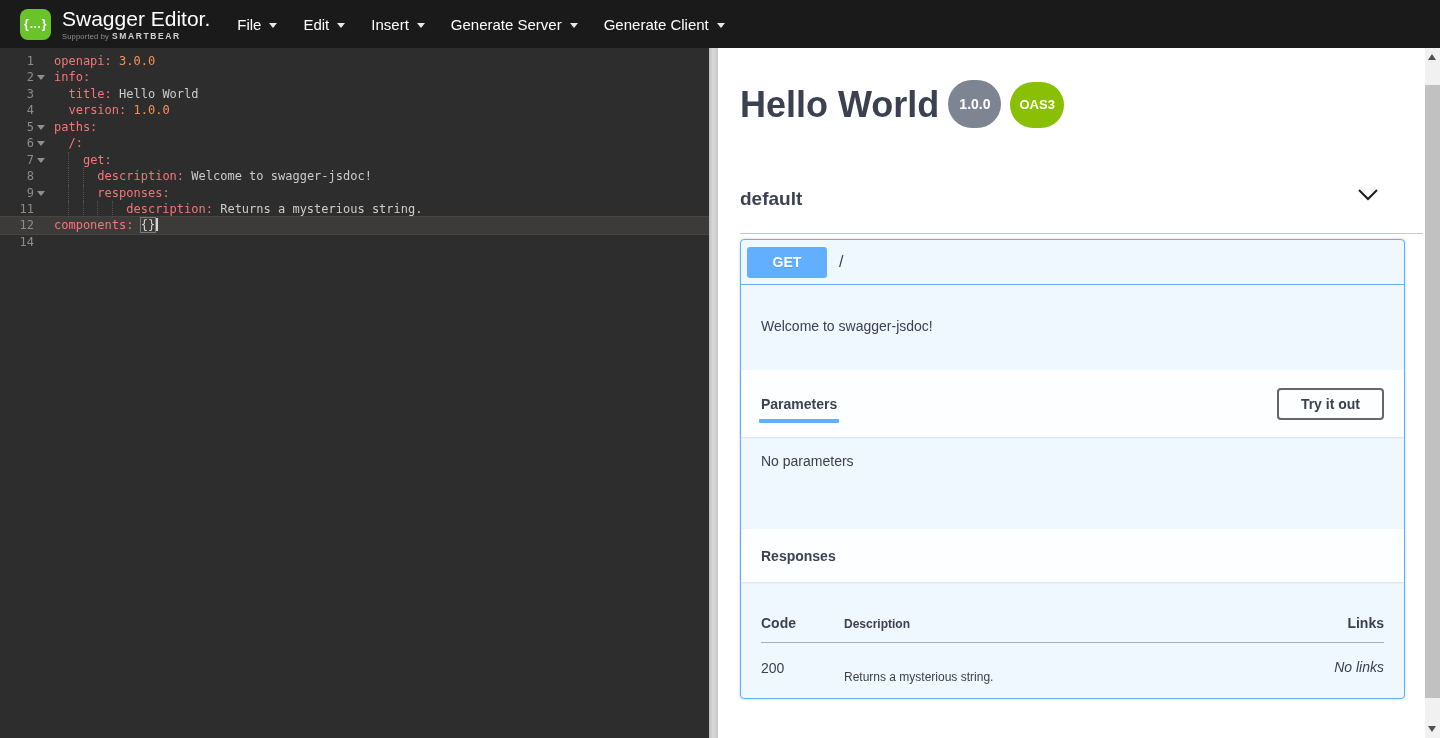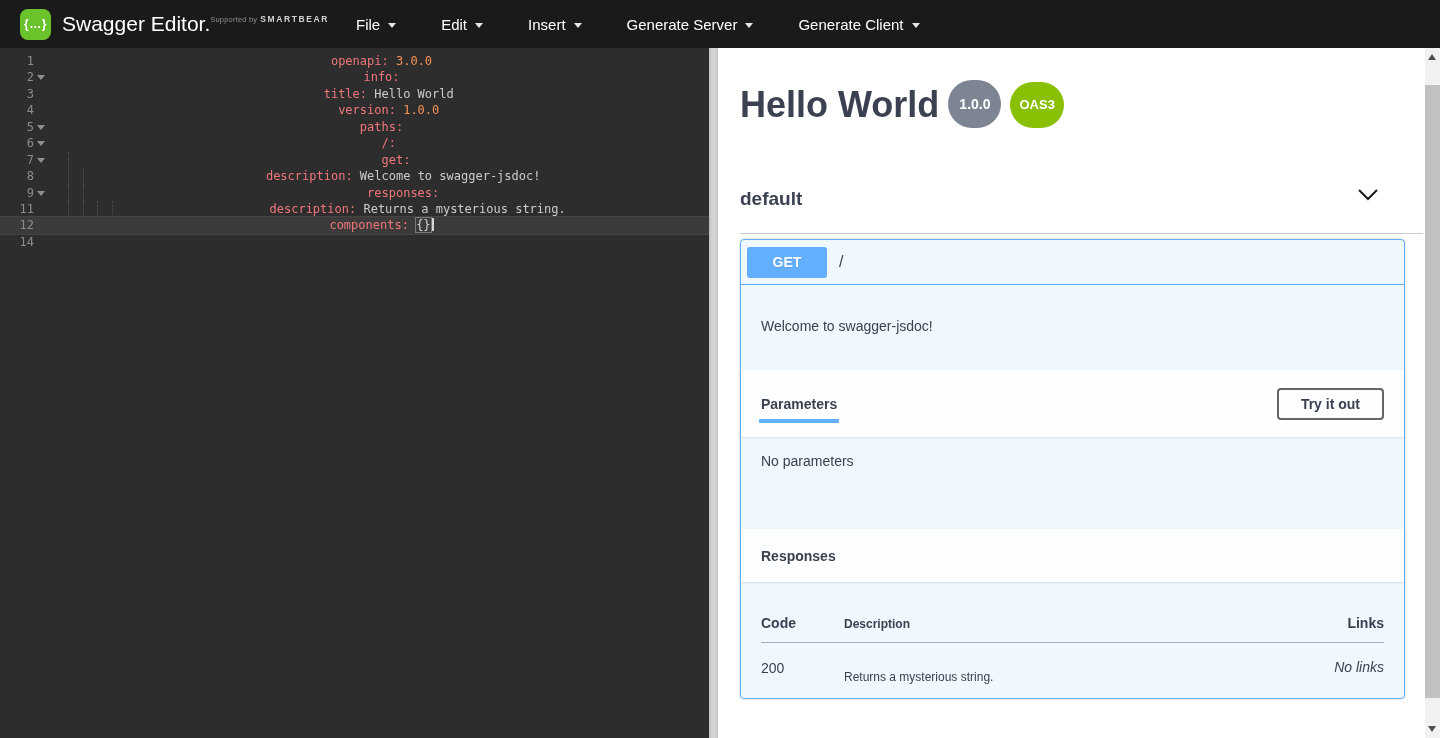--- a/index.html
+++ b/index.html
@@ -7,41 +7,41 @@
               font-family:"Liberation Sans", sans-serif; }
   .app { position:relative; width:1440px; height:738px; }
 
   
   .topbar { position:absolute; left:0; top:0; width:1440px; height:48px;
             background:var(--topbar-bg); display:flex; align-items:center; padding-left:20px; }
   .brand { display:flex; align-items:center; gap:11px; cursor:pointer; }
   .logo-icon { width:31px; height:31px; border-radius:8px; background:var(--brand-green);
                color:#fff; font-weight:bold; font-size:12px; letter-spacing:.5px;
                display:flex; align-items:center; justify-content:center; }
-  .brand-text { display:flex; }
+  .brand-text { display:flex; flex-direction:column; }
   .brand-title { color:#fff; font-size:21px; font-weight:500; line-height:22px; }
   .brand-tagline { font-size:7.5px; color:#8f8f8f; margin-top:1px; letter-spacing:.2px; }
   .brand-tagline b { color:#d2d2d2; font-size:8.5px; letter-spacing:1.6px; margin-left:3px; }
-  .menubar { display:flex; margin-left:27px; gap:45px; }
+  .menubar { display:flex; margin-left:27px; gap:26px; }
   .menu-item { color:#fff; font-size:15px; display:flex; align-items:center; gap:8px; cursor:pointer; }
   .caret { width:0; height:0; border-left:4px solid transparent; border-right:4px solid transparent;
            border-top:5px solid #e8e8e8; display:inline-block; margin-top:2px; }
 
   
   .editor { position:absolute; left:0; top:48px; width:709px; height:690px;
             background:var(--ed-bg); font-family:"DejaVu Sans Mono", monospace;
             font-size:12px; padding-top:5px; cursor:text; }
   .ed-line { display:flex; height:16.45px; line-height:16.45px; }
   .ed-line.active { background:#3c3b3a; box-shadow:0 -1px 0 #454443, 0 1px 0 #454443; }
   .gutter { width:47px; flex:none; text-align:right; padding-right:13px;
             color:#8c8c8c; position:relative; user-select:none; }
   .fold { position:absolute; right:2px; top:6px; width:0; height:0;
           border-left:4px solid transparent; border-right:4px solid transparent;
           border-top:5px solid #8f8f8f; }
-  .code { flex:1; white-space:pre; position:relative; color:var(--ed-plain); padding-left:7px;text-align:center; }
+  .code { flex:1; white-space:pre; position:relative; color:var(--ed-plain); padding-left:7px; }
   .guide { position:absolute; top:0; bottom:0; width:1px; border-left:1px dotted #525252; }
   .tk-key { color:var(--ed-key); }
   .tk-num { color:var(--ed-num); }
   .tk-str { color:var(--ed-str); }
   .tk-plain { color:var(--ed-plain); }
   .tk-brk { color:#d6d6d6; outline:1px solid #7a7a7a; }
   .cursor { display:inline-block; width:2px; height:13px; background:#d5d5d2;
             vertical-align:-2px; margin-left:1px; }
 
   

